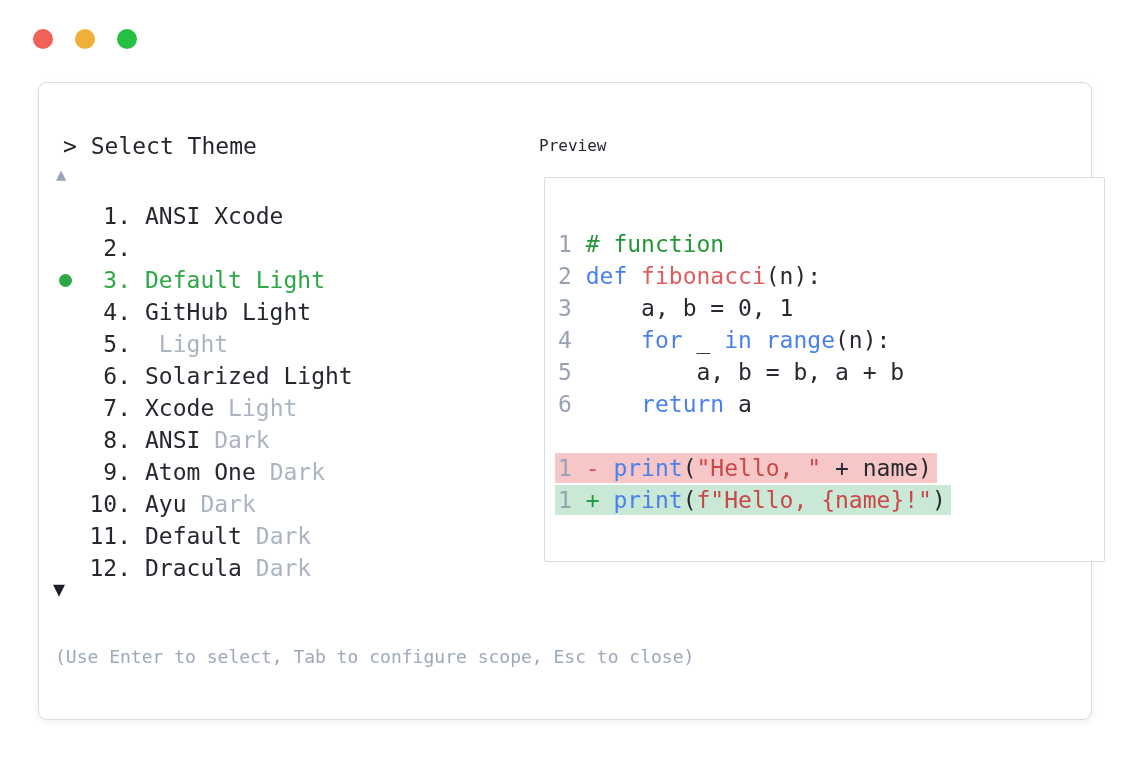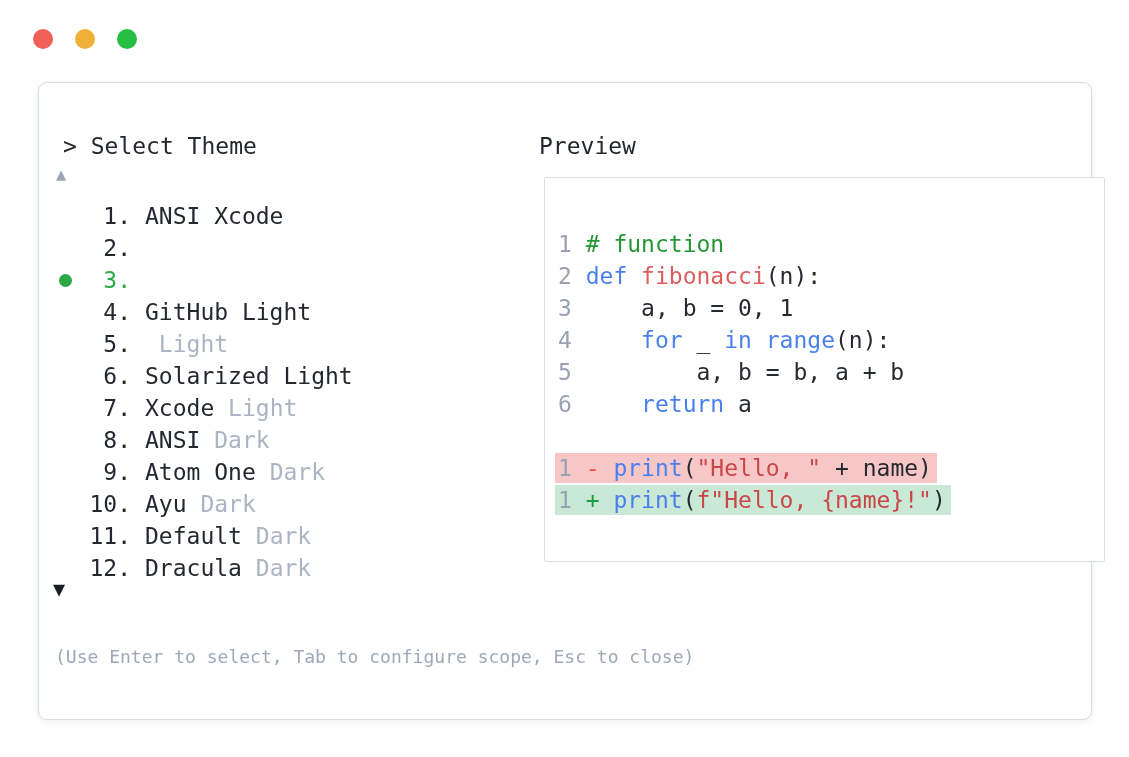--- a/index.html
+++ b/index.html
@@ -31,21 +31,21 @@
   .trow .dot{width:13px;height:13px;border-radius:50%;background:var(--accent);}
   .trow .num{width:42px;text-align:right;display:inline-block;}
   .trow .gapc{width:14px;display:inline-block;}
   .trow.sel{color:var(--accent);}
   .trow .suffix{color:var(--muted);}
   .hint{
     position:absolute;left:16px;top:560px;
     font-size:18px;line-height:28px;color:var(--hint);white-space:pre;
   }
   
-  .pv-title{position:absolute;left:500px;top:50px;font-size:23px;line-height:26px;color:var(--text);white-space:pre;}
+  .pv-title{position:absolute;left:500px;top:50px;font-size:16px;line-height:26px;color:var(--text);white-space:pre;}
   .pv-box{
     position:absolute;left:505px;top:94px;width:561px;height:385px;
     border:1.5px solid var(--border);border-radius:2px;background:#fff;box-sizing:border-box;
   }
   .code{padding:50px 0 0 13px;font-size:23px;}
   .code .cl{height:32px;line-height:32px;white-space:pre;color:var(--code_text);}
   .code .ln{color:var(--ln);}
   .tk-kw{color:var(--kw);}
   .tk-fn{color:var(--fn);}
   .tk-str{color:var(--str);}
@@ -60,21 +60,21 @@
 <body>
 
 <div class="traffic" id="traffic"><span class="tl" style="background: var(--tl_red);"></span><span class="tl" style="background: var(--tl_yellow);"></span><span class="tl" style="background: var(--tl_green);"></span></div>
 
 <div class="panel">
   <div class="prompt">&gt; Select Theme</div>
   <div class="arrow up">▲</div>
   <div id="theme-list">
       <div class="trow"><span class="marker"></span><span class="num">1.</span><span class="gapc"></span><span class="label">ANSI Xcode</span></div>
       <div class="trow"><span class="marker"></span><span class="num">2.</span><span class="gapc"></span></div>
-      <div class="trow sel"><span class="marker"><span class="dot"></span></span><span class="num">3.</span><span class="gapc"></span></div>
+      <div class="trow sel"><span class="marker"><span class="dot"></span></span><span class="num">3.</span><span class="gapc"></span><span class="label">Default Light</span></div>
       <div class="trow"><span class="marker"></span><span class="num">4.</span><span class="gapc"></span><span class="label">GitHub Light</span></div>
       <div class="trow"><span class="marker"></span><span class="num">5.</span><span class="gapc"></span><span class="suffix"> Light</span></div>
       <div class="trow"><span class="marker"></span><span class="num">6.</span><span class="gapc"></span><span class="label">Solarized Light</span></div>
       <div class="trow"><span class="marker"></span><span class="num">7.</span><span class="gapc"></span><span class="label">Xcode</span><span class="suffix"> Light</span></div>
       <div class="trow"><span class="marker"></span><span class="num">8.</span><span class="gapc"></span><span class="label">ANSI</span><span class="suffix"> Dark</span></div>
       <div class="trow"><span class="marker"></span><span class="num">9.</span><span class="gapc"></span><span class="label">Atom One</span><span class="suffix"> Dark</span></div>
       <div class="trow"><span class="marker"></span><span class="num">10.</span><span class="gapc"></span><span class="label">Ayu</span><span class="suffix"> Dark</span></div>
       <div class="trow"><span class="marker"></span><span class="num">11.</span><span class="gapc"></span><span class="label">Default</span><span class="suffix"> Dark</span></div>
       <div class="trow"><span class="marker"></span><span class="num">12.</span><span class="gapc"></span><span class="label">Dracula</span><span class="suffix"> Dark</span></div>
     </div>

